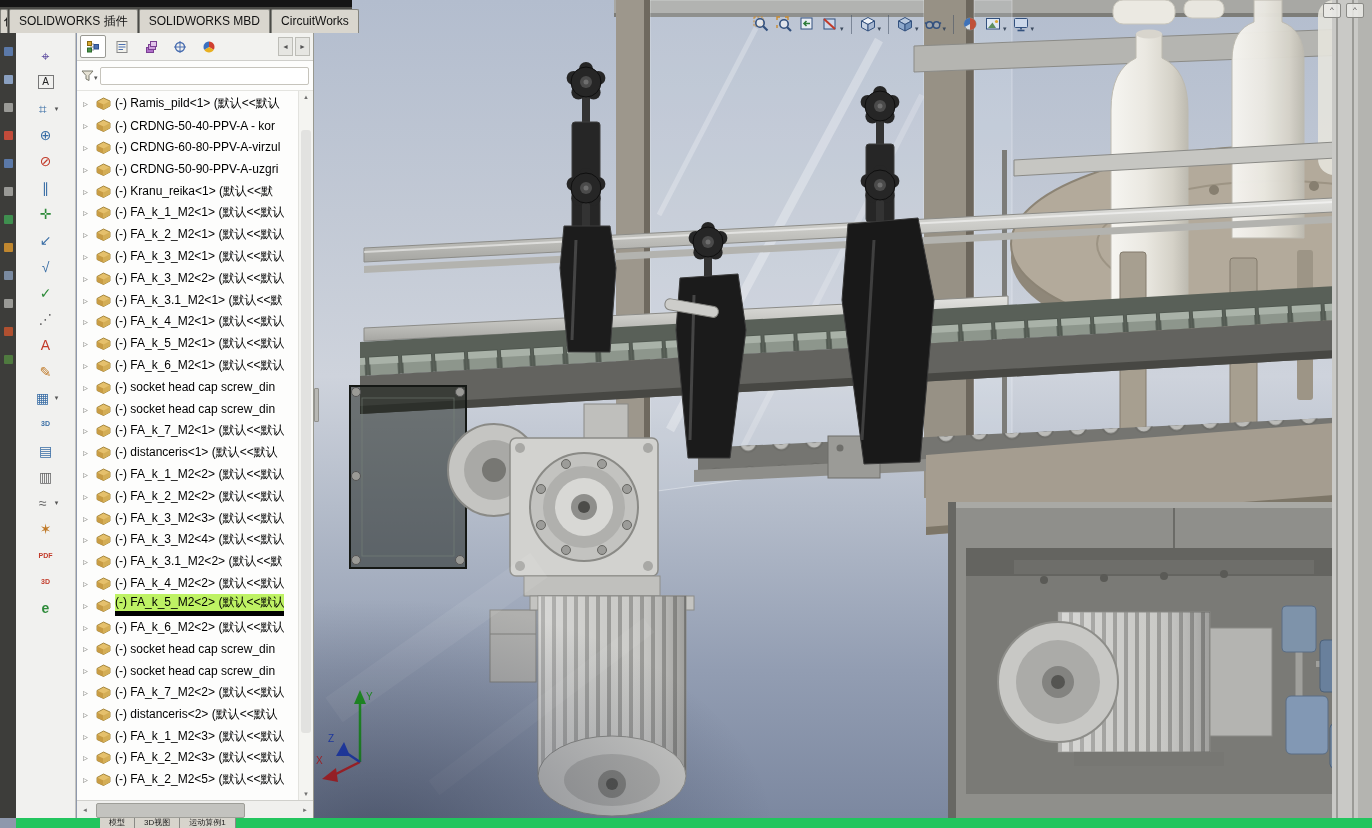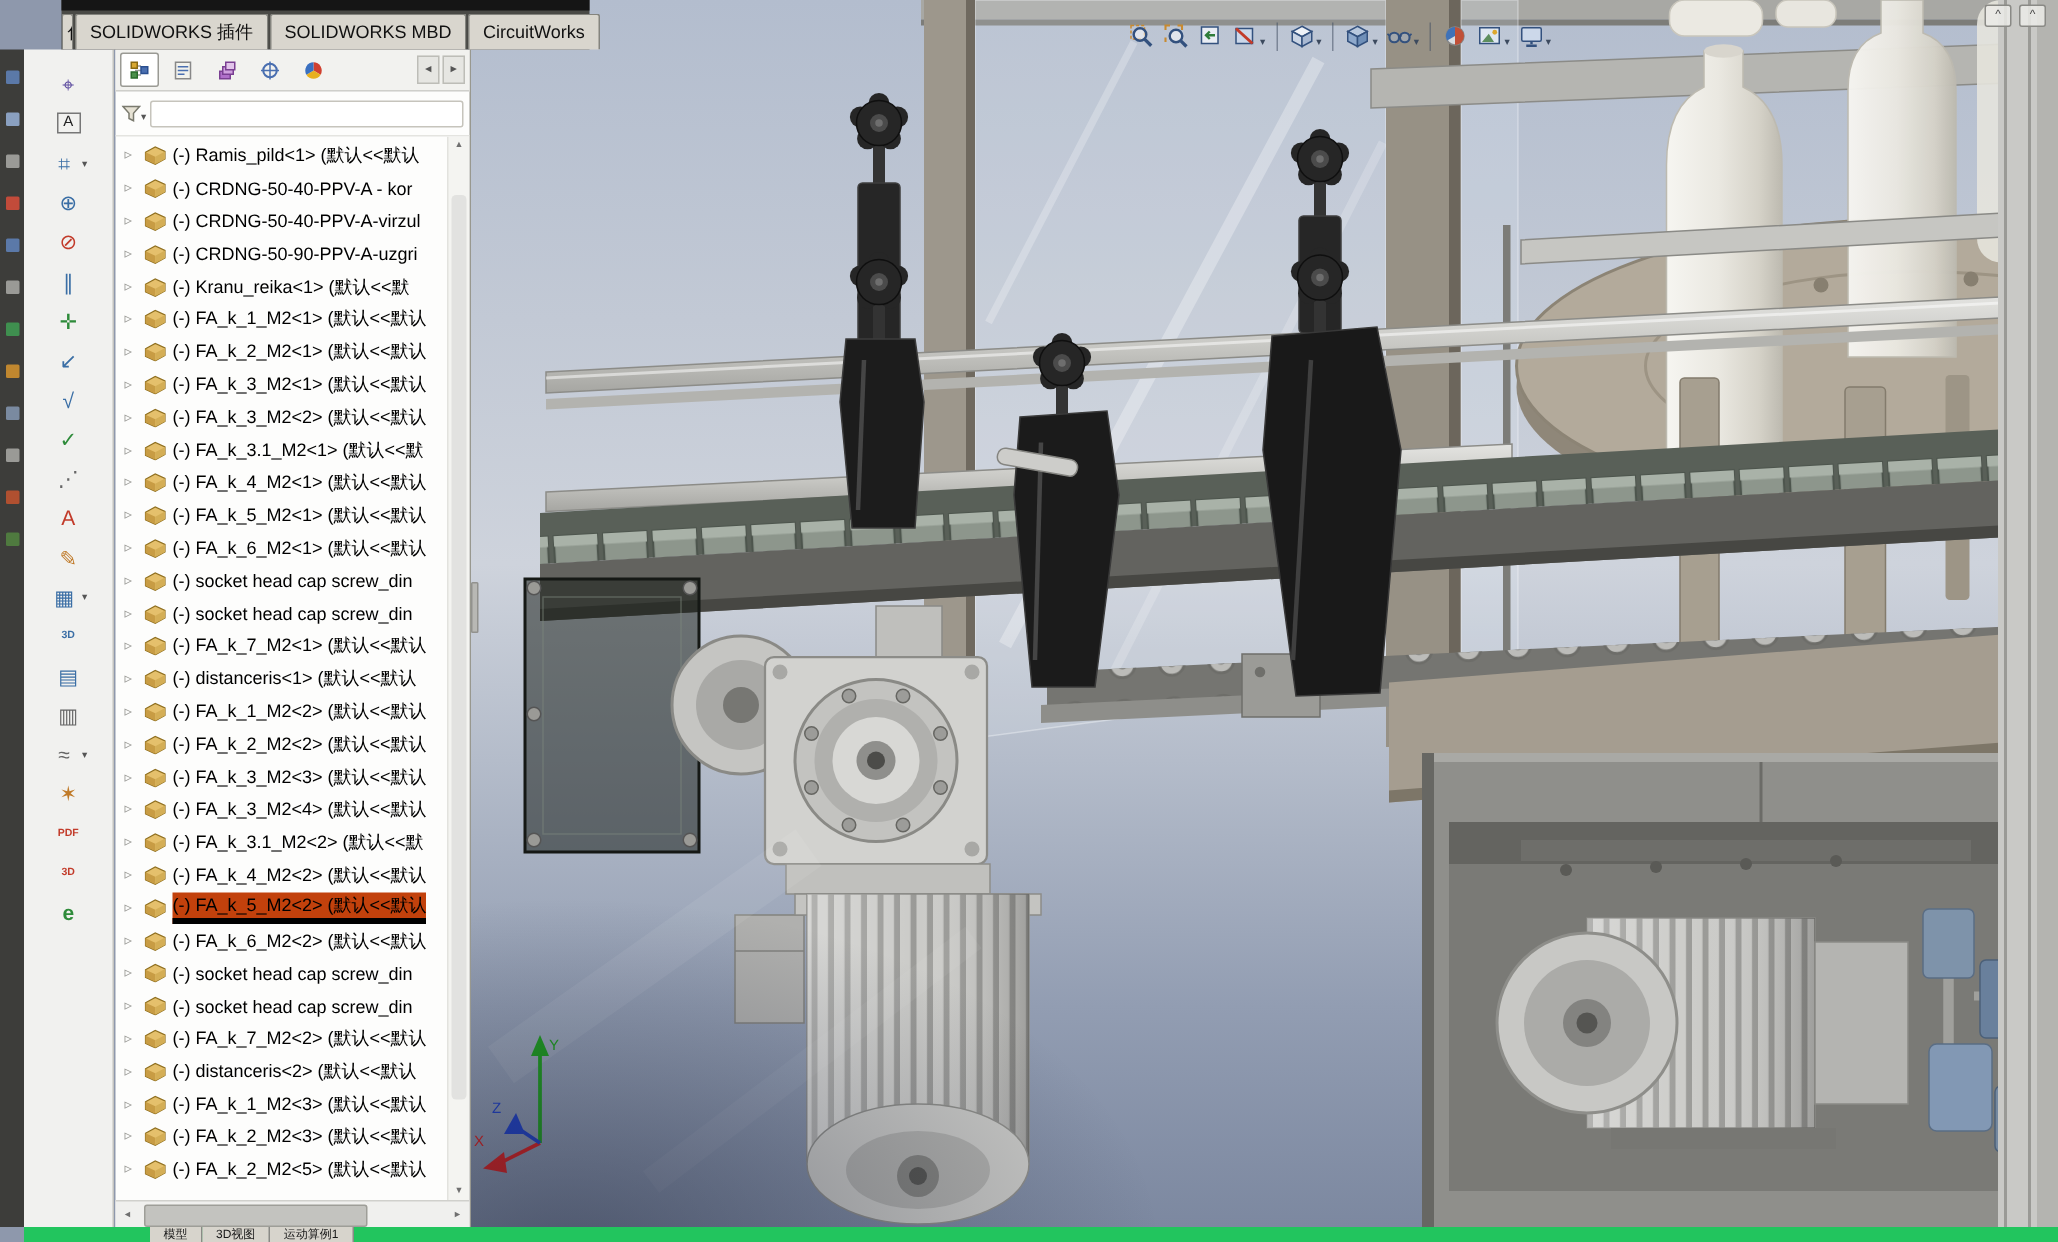--- a/index.html
+++ b/index.html
@@ -20,21 +20,21 @@
   .hud-btn{display:flex;align-items:flex-end;padding:2px;border-radius:2px;cursor:default;}
   .hud-btn svg{display:block;}
   .hcaret{font-size:7px;color:#3c4a5e;line-height:9px;margin-left:1px;}
   .hsep{width:1px;height:19px;background:rgba(70,82,100,.55);margin:0 4px;}
   .corner-tools{position:absolute;right:8px;top:3px;z-index:36;display:flex;gap:5px;}
   .corner-btn{width:16px;height:13px;background:rgba(235,235,232,.85);border:1px solid #8a8a86;border-radius:2px;
     font-size:8px;line-height:11px;text-align:center;color:#444;}
 
   
   .tabbar{position:absolute;left:0;top:0;width:352px;height:33px;z-index:30;background:#4a4a46;
-    border-top:7px solid #151515;display:flex;align-items:flex-end;box-sizing:border-box;margin-left:41px;}
+    border-top:7px solid #151515;display:flex;align-items:flex-end;box-sizing:border-box;}
   .rtab{background:#d9d6ce;border:1px solid #84847e;border-bottom:none;border-radius:2px 2px 0 0;
     font-size:12px;color:#111;padding:3px 9px 4px 9px;margin-right:1px;white-space:nowrap;height:16px;line-height:16px;}
   .rtab.partial{width:16px;padding:3px 3px 4px 3px;overflow:hidden;}
 
   
   .dockstrip{position:absolute;left:0;top:33px;width:16px;height:785px;background:#3d3d3a;z-index:20;
     display:flex;flex-direction:column;align-items:center;padding-top:14px;box-sizing:border-box;gap:19px;}
   .dock-ic{width:9px;height:9px;border-radius:1px;}
   .d-a{background:#5b79a8}.d-b{background:#8aa0c0}.d-c{background:#9a9a96}.d-d{background:#c24b3a}
   .d-e{background:#5b79a8}.d-f{background:#9a9a96}.d-g{background:#3f8f4f}.d-h{background:#c0872f}
@@ -64,21 +64,21 @@
   .filterrow{height:25px;display:flex;align-items:center;gap:2px;padding:2px 4px;border-bottom:1px solid #e4e4e0;flex:none;}
   .filter-funnel{display:flex;align-items:flex-end;}
   .fcaret{font-size:7px;color:#555;}
   .filter-input{flex:1;height:16px;border:1px solid #c6c4bc;border-radius:2px;font-size:11px;padding:0 3px;background:#fff;}
   .tree{flex:1;position:relative;overflow:hidden;padding-top:2px;}
   .tree-rows{list-style:none;margin:0;padding:0 14px 0 0;}
   .trow{height:21.8px;display:flex;align-items:center;padding-left:6px;white-space:nowrap;overflow:hidden;font-size:12px;color:#000;}
   .tw{width:12px;font-size:10px;color:#9a9a96;flex:none;}
   .pi{flex:none;margin:0 4px 0 1px;}
   .tl{overflow:hidden;}
-  .trow.sel .tl{border-bottom:4px solid #000000;background:#c2410c;}
+  .trow.sel .tl{border-bottom:6px solid #000000;background:#bef264;}
   .vscroll{position:absolute;right:0;top:0;bottom:0;width:14px;background:#f4f4f1;border-left:1px solid #e2e2de;
     display:flex;flex-direction:column;align-items:center;}
   .vsbtn{font-size:6px;color:#707070;height:12px;line-height:12px;}
   .vstrack{flex:1;width:100%;position:relative;}
   .vsthumb{position:absolute;left:2px;right:2px;top:4%;height:88%;background:rgba(0,0,0,0.07);border-radius:3px;}
   .hscroll{height:17px;background:#f0f0ee;border-top:1px solid #d0d0cc;display:flex;align-items:center;flex:none;}
   .hsbtn{width:16px;font-size:6px;color:#707070;text-align:center;}
   .hstrack{flex:1;height:13px;position:relative;}
   .hsthumb{position:absolute;left:3px;top:0;height:13px;width:72%;background:#c3c3bf;border:1px solid #9e9e98;border-radius:2px;}
 
@@ -616,21 +616,21 @@
           <svg class="pi" width="15" height="13" viewBox="0 0 15 13">
             <use href="#sym-part"></use>
           </svg>
           <span class="tl">(-) CRDNG-50-40-PPV-A - kor</span>
         </li>
       <li class="trow">
           <span class="tw">▹</span>
           <svg class="pi" width="15" height="13" viewBox="0 0 15 13">
             <use href="#sym-part"></use>
           </svg>
-          <span class="tl">(-) CRDNG-50-40-PPV-A-virzul</span>
+          <span class="tl">(-) CRDNG-60-80-PPV-A-virzul</span>
         </li>
       <li class="trow">
           <span class="tw">▹</span>
           <svg class="pi" width="15" height="13" viewBox="0 0 15 13">
             <use href="#sym-part"></use>
           </svg>
           <span class="tl">(-) CRDNG-50-90-PPV-A-uzgri</span>
         </li>
       <li class="trow">
           <span class="tw">▹</span>

